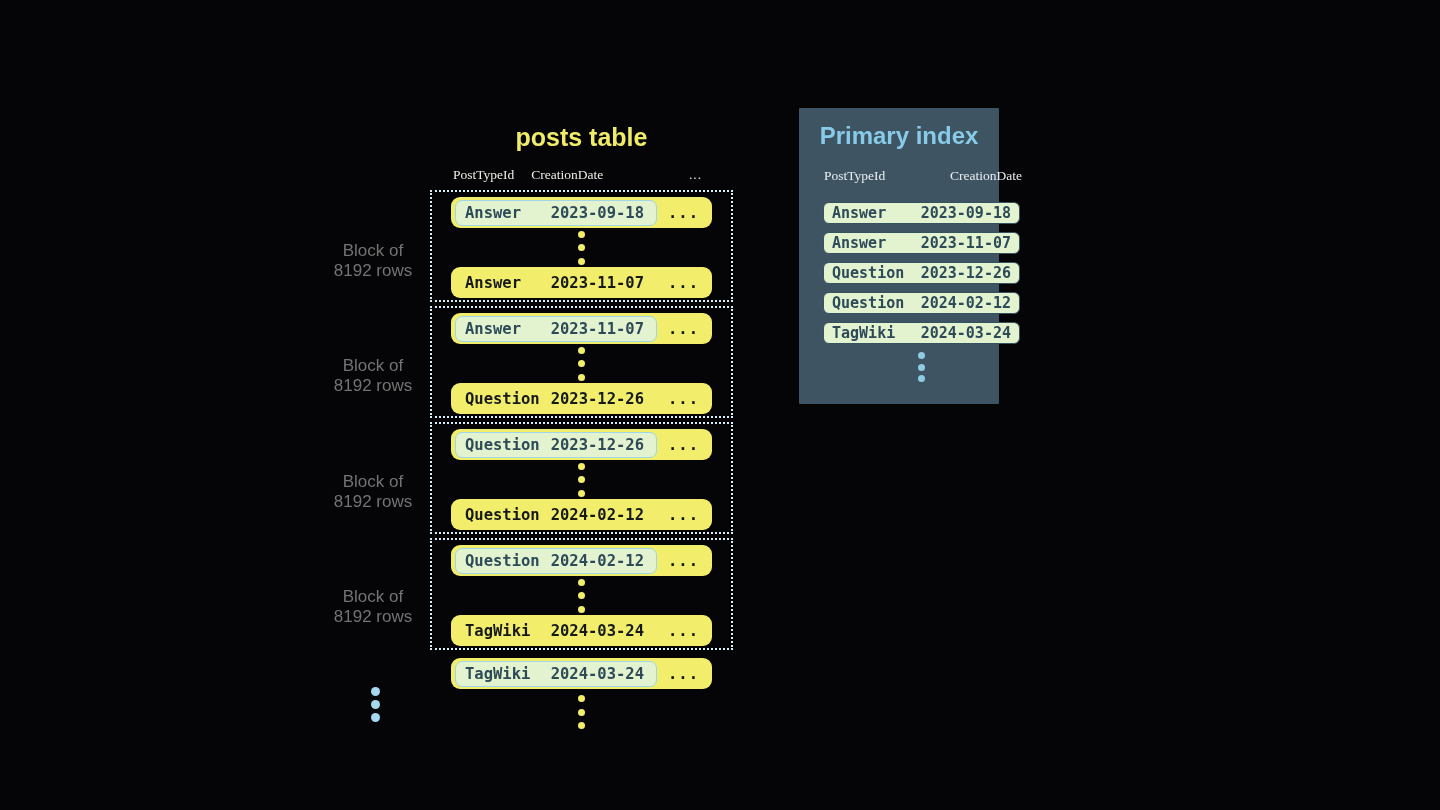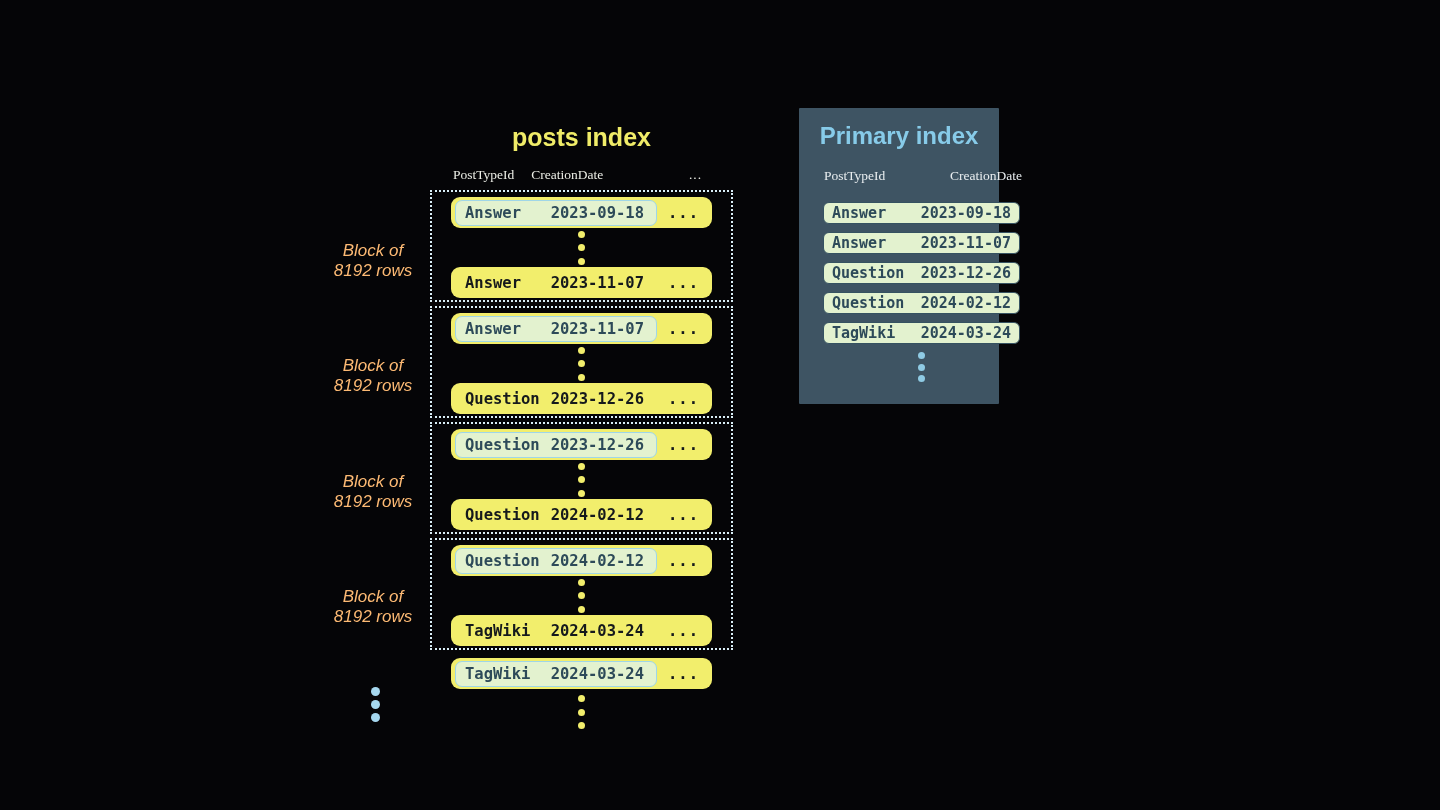--- a/index.html
+++ b/index.html
@@ -34,22 +34,22 @@
     justify-content: space-between;
     padding: 5px 0 2px 0;
   }
   .block-1 { top: 190px; }
   .block-2 { top: 306px; }
   .block-3 { top: 422px; }
   .block-4 { top: 538px; }
 
   .block-label {
     position: absolute; left: 318px; width: 110px;
-    text-align: center; color: #fdba74;
-    font-size: 17px; line-height: 19.5px; font-style: italic;
+    text-align: center; color: #737373;
+    font-size: 17px; line-height: 19.5px;
   }
   .label-1 { top: 241px; }
   .label-2 { top: 356px; }
   .label-3 { top: 472px; }
   .label-4 { top: 587px; }
 
   .trow {
     width: 261px; height: 31px; background: #f2ee6c;
     border-radius: 9px; display: flex; align-items: center;
     flex: none;
@@ -104,21 +104,21 @@
     padding: 0 8px;
     font-family: "DejaVu Sans Mono", monospace;
     font-weight: bold; font-size: 15px; color: #2d4a59;
   }
   .index-dots { left: 119px; top: 244px; gap: 4.5px; }
   .index-dots span { background: #8fcbe4; }
 </style>
 </head>
 <body>
 
-<div class="posts-title">posts index</div>
+<div class="posts-title">posts table</div>
 
 <div class="posts-headers mono">
   <span class="h-type">PostTypeId</span>
   <span class="h-date">CreationDate</span>
   <span class="h-more">...</span>
 </div>
 
 <div class="block-label label-1">
   <div>Block of</div>
   <div>8192 rows</div>

